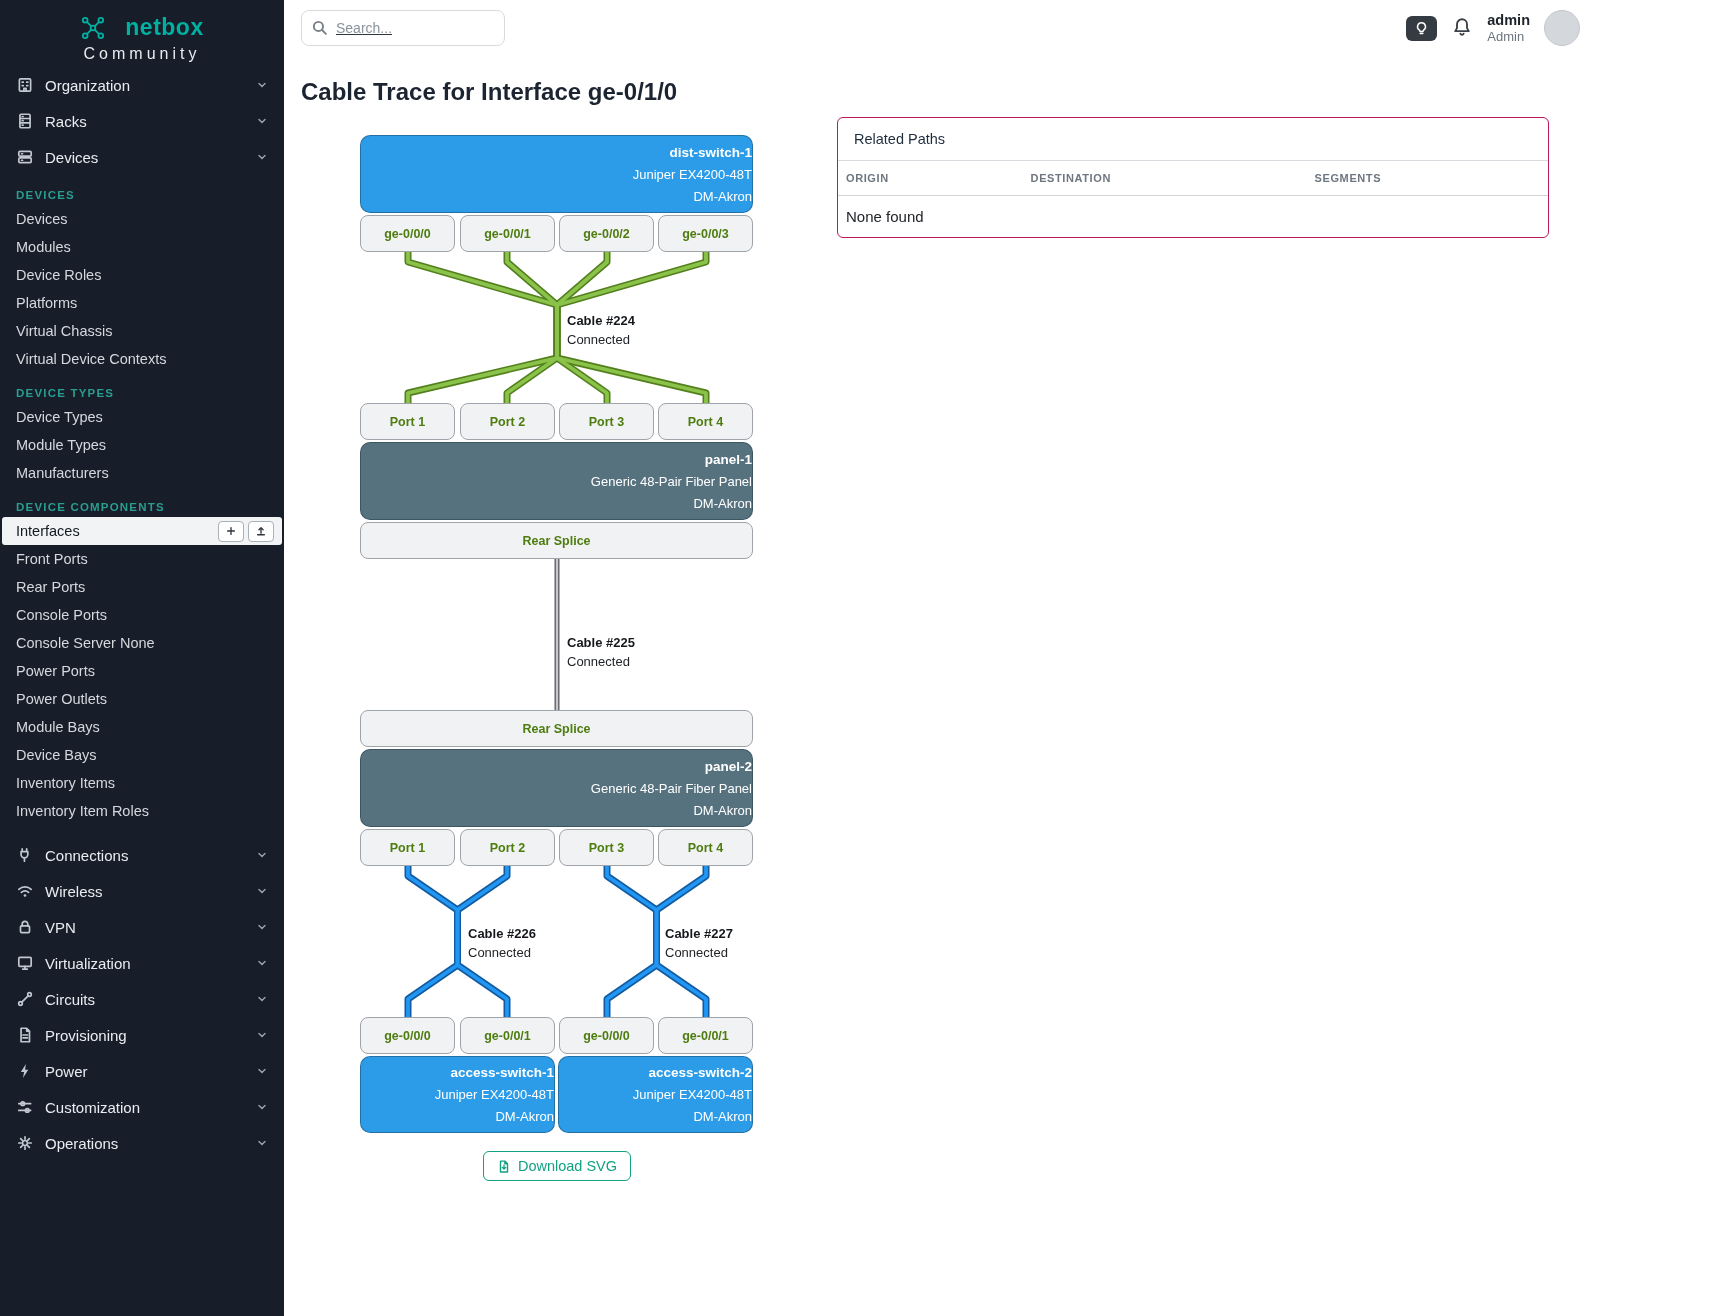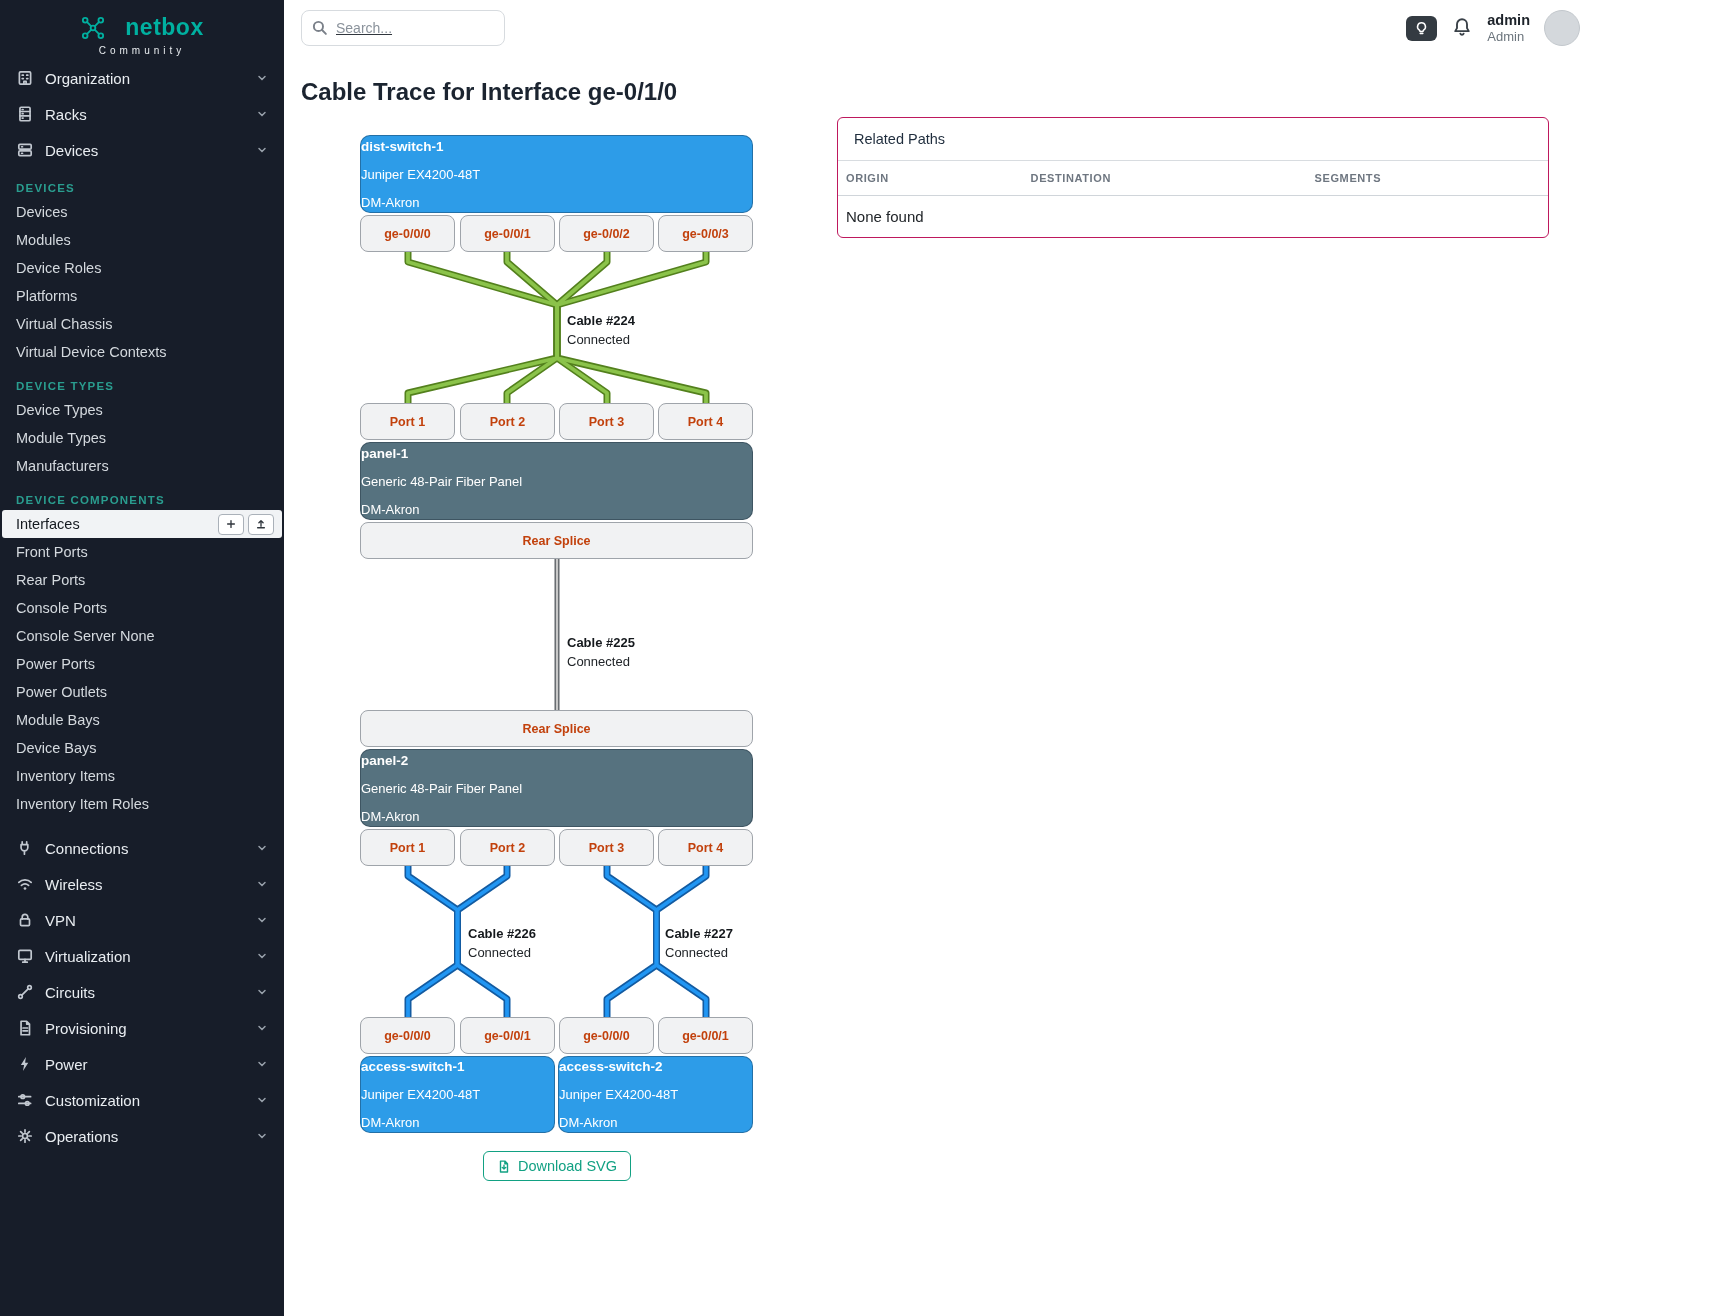--- a/index.html
+++ b/index.html
@@ -7,21 +7,21 @@
     font-family: "Liberation Sans", sans-serif; color: #212529; }
 
   .viewport { position: relative; width: 1733px; height: 1316px; display: flex; }
 
   
   .sidebar { width: 284px; min-width: 284px; height: 1316px; background: var(--sidebar-bg, #171d29);
     color: #dfe3e8; overflow: hidden; padding-bottom: 20px; }
   .brand { padding: 14px 0 4px; text-align: center; }
   .brand-row { display: flex; align-items: center; justify-content: center; gap: 19px; }
   .brand-name { font-size: 23px; font-weight: 700; color: var(--brand-teal, #00b0a0); letter-spacing: .5px; }
-  .brand-sub { margin-top: 4px; font-size: 10px; letter-spacing: 4px; color: #e8ecef; }
+  .brand-sub { margin-top: 4px; font-size: 16px; letter-spacing: 4px; color: #e8ecef; }
   .nav-group { display: flex; align-items: center; gap: 11px; height: 36px; padding: 0 16px;
     font-size: 15px; color: #e9edf1; cursor: pointer; }
   .nav-group .gicon { width: 18px; height: 18px; color: #c2c8d0; flex: none; }
   .nav-group .glabel { flex: 1; }
   .chev { width: 12px; height: 12px; flex: none; }
   .chev path { fill: none; stroke: #98a0aa; stroke-width: 2; stroke-linecap: round; }
   .nav-head { margin: 14px 0 4px; padding: 0 16px; font-size: 11.5px; font-weight: 700;
     letter-spacing: 1.2px; color: var(--section-teal, #2a9d8f); }
   .nav-item { display: flex; align-items: center; height: 28px; padding: 0 16px;
     font-size: 14.5px; color: #d4d9de; cursor: pointer; }
@@ -71,29 +71,29 @@
   .edge { fill: none; stroke-linejoin: round; stroke-width: 7; }
   .core { fill: none; stroke-linejoin: round; stroke-width: 3.8; }
   .green.edge { stroke: var(--cable-green-dark, #53801d); }
   .green.core { stroke: var(--cable-green, #8bc34a); }
   .blue.edge  { stroke: var(--cable-blue-dark, #135ba1); }
   .blue.core  { stroke: var(--cable-blue, #2196f3); }
   .gray.edge  { stroke: var(--cable-gray-dark, #5f6368); stroke-width: 5; }
   .gray.core  { stroke: var(--cable-gray, #c8c8c8); stroke-width: 2.2; }
 
   .dbox { position: absolute; border-radius: 10px; border: 1px solid rgba(16,32,45,.35);
-    display: flex; flex-direction: column; align-items: flex-start; justify-content: center; gap: 13px;
+    display: flex; flex-direction: column; align-items: flex-end; justify-content: center; gap: 7px;
     text-align: center; color: #fff; cursor: pointer; }
   .dbox.blue-dev { background: var(--device-blue, #2d9ce8); }
   .dbox.slate-dev { background: var(--panel-slate, #56727f); }
   .b-title { font-size: 13.5px; font-weight: 700; }
   .b-sub { font-size: 13px; }
   .pbox { position: absolute; height: 37px; background: #f1f2f3; border: 1px solid #9fa4aa; border-radius: 8px;
     display: flex; align-items: center; justify-content: center; font-size: 12.5px; font-weight: 700;
-    color: #c2410c; cursor: pointer; }
+    color: #4d7c0f; cursor: pointer; }
   .cable-label { position: absolute; line-height: 19px; font-size: 13px; cursor: pointer; }
   .cl-name { font-weight: 700; color: #15191d; }
   .cl-status { color: #212529; }
 
   .dl-row { width: 512px; display: flex; justify-content: center; margin-top: 18px; }
   .dl-btn { display: inline-flex; align-items: center; gap: 7px; padding: 6px 13px; background: #fff;
     border: 1px solid var(--accent-download, #12a183); color: var(--accent-download, #12a183);
     border-radius: 6px; font-size: 14.5px; cursor: pointer; font-family: "Liberation Sans", sans-serif; }
   .dl-btn svg { width: 14px; height: 15px; }
   .dl-btn path { fill: none; stroke: var(--accent-download, #12a183); stroke-width: 1.6; stroke-linecap: round; stroke-linejoin: round; }

